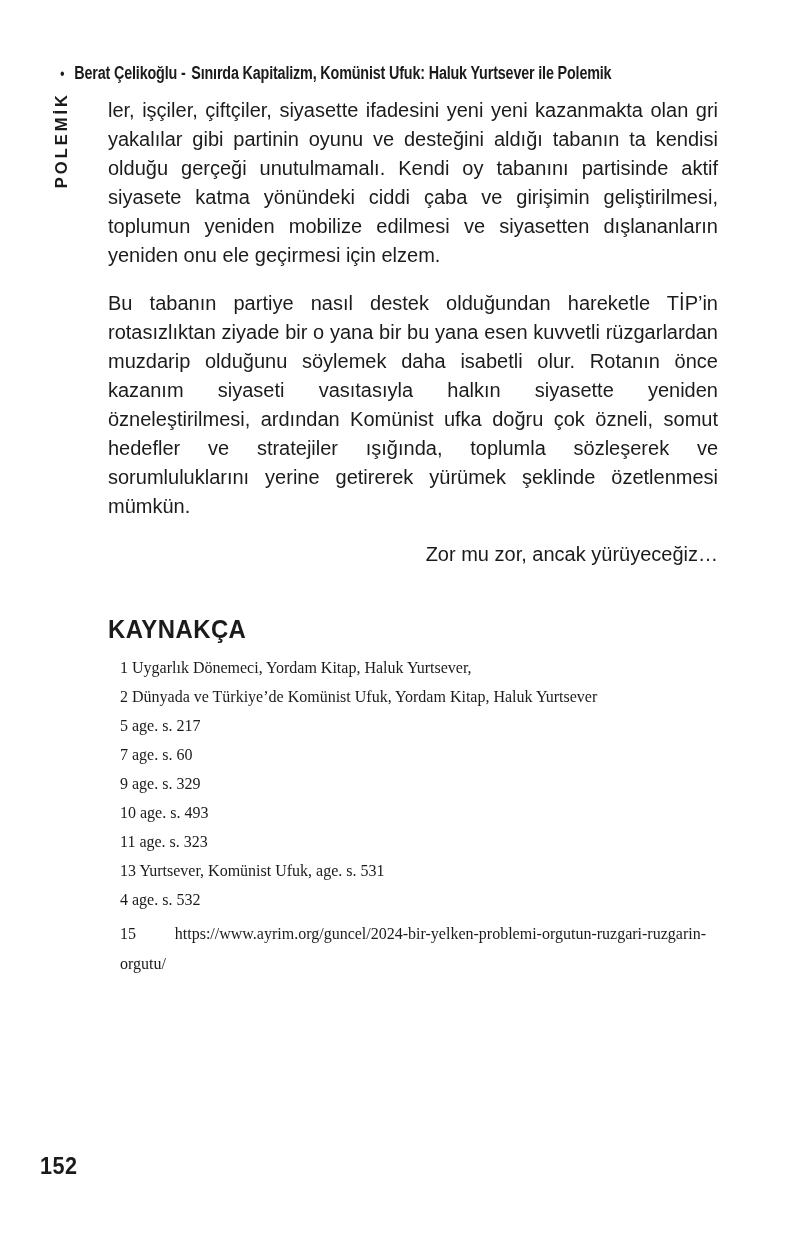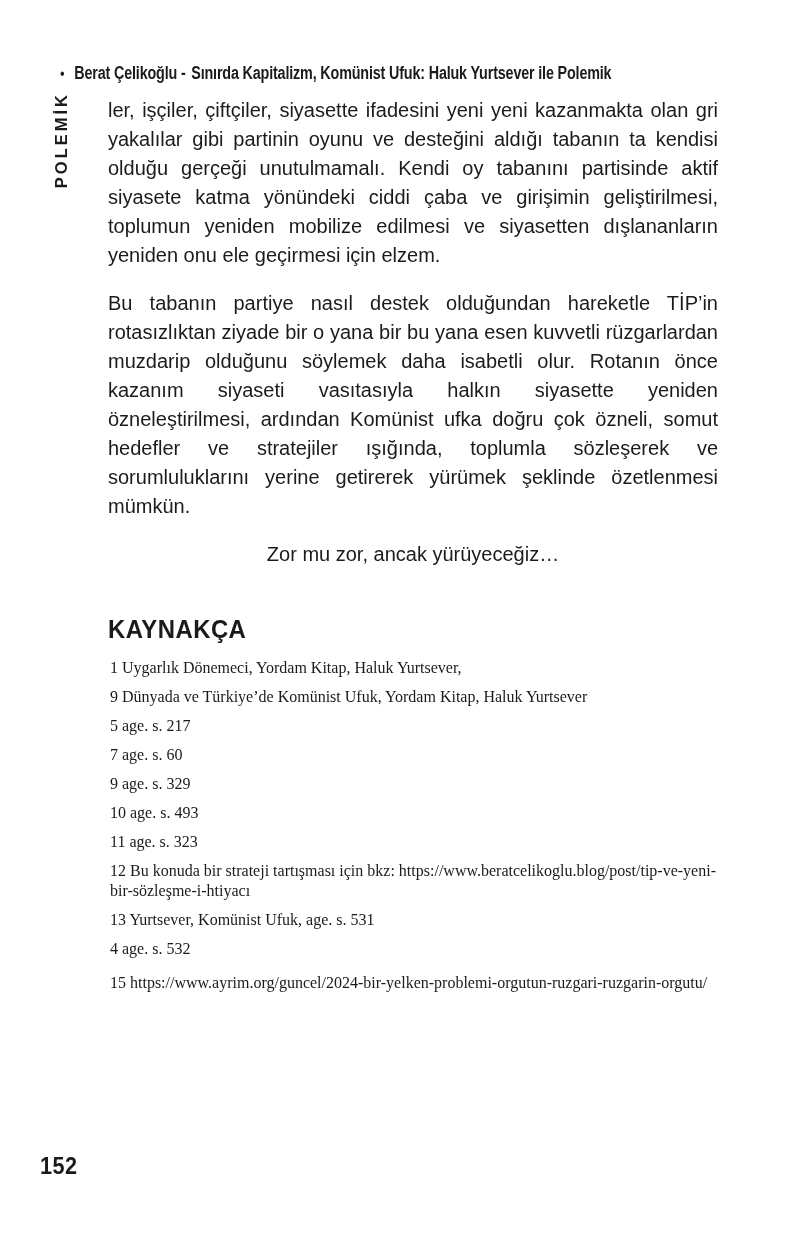--- a/index.html
+++ b/index.html
@@ -58,33 +58,33 @@
     width: 610px;
   }
   .content p.body-par {
     margin: 0 0 19px 0;
     font-family: Liberation Sans, sans-serif;
     font-size: 20px;
     line-height: 29px;
     text-align: justify;
     text-justify: inter-word;
   }
-  .content p.body-par:last-of-type { text-align: center; }
+  .content p.body-par:last-of-type { text-align: right; }
 
   
   .bib-heading {
     margin: 45px 0 13px 0;
     font-family: "Liberation Sans", sans-serif;
     font-weight: bold;
     font-size: 26px;
     letter-spacing: 0.5px;
     transform: scaleX(0.92);
     transform-origin: left center;
   }
-  .ref-list { margin: 2px; padding: 0; }
+  .ref-list { margin: 12px; padding: 0; }
   .ref-list p.ref {
     margin: 0 0 9px 0;
     font-family: "Liberation Serif", serif;
     font-size: 16px;
     line-height: 20px;
     text-align: justify;
     text-justify: inter-word;
     word-break: break-word;
   }
   .ref-list p.ref:last-child { line-height: 30px; }
@@ -120,27 +120,26 @@
     <div>
         <p class="body-par">ler, işçiler, çiftçiler, siyasette ifadesini yeni yeni kazanmakta olan gri yakalılar gibi partinin oyunu ve desteğini aldığı tabanın ta kendisi olduğu gerçeği unutulmamalı. Kendi oy tabanını partisinde aktif siyasete katma yönündeki ciddi çaba ve girişimin geliştirilmesi, toplumun yeniden mobilize edilmesi ve siyasetten dışlananların yeniden onu ele geçirmesi için elzem.</p>
         <p class="body-par">Bu tabanın partiye nasıl destek olduğundan hareketle TİP’in rotasızlıktan ziyade bir o yana bir bu yana esen kuvvetli rüzgarlardan muzdarip olduğunu söylemek daha isabetli olur. Rotanın önce kazanım siyaseti vasıtasıyla halkın siyasette yeniden özneleştirilmesi, ardından Komünist ufka doğru çok özneli, somut hedefler ve stratejiler ışığında, toplumla sözleşerek ve sorumluluklarını yerine getirerek yürümek şeklinde özetlenmesi mümkün.</p>
         <p class="body-par">Zor mu zor, ancak yürüyeceğiz…</p>
       </div>
 
     <h2 class="bib-heading">KAYNAKÇA</h2>
 
     <div class="ref-list">
         <p class="ref">1 Uygarlık Dönemeci, Yordam Kitap, Haluk Yurtsever,</p>
-        <p class="ref">9 Dünyada ve Türkiye’de Komünist Ufuk, Yordam Kitap, Haluk Yurtsever</p>
+        <p class="ref">2 Dünyada ve Türkiye’de Komünist Ufuk, Yordam Kitap, Haluk Yurtsever</p>
         <p class="ref">5 age. s. 217</p>
         <p class="ref">7 age. s. 60</p>
         <p class="ref">9 age. s. 329</p>
         <p class="ref">10 age. s. 493</p>
         <p class="ref">11 age. s. 323</p>
-        <p class="ref">12 Bu konuda bir strateji tartışması için bkz: https://www.beratcelikoglu.blog/post/tip-ve-yeni-bir-sözleşme-i-htiyacı</p>
         <p class="ref">13 Yurtsever, Komünist Ufuk, age. s. 531</p>
         <p class="ref">4 age. s. 532</p>
         <p class="ref">15 https://www.ayrim.org/guncel/2024-bir-yelken-problemi-orgutun-ruzgari-ruzga­rin-orgutu/</p>
       </div>
 
   </div>
 
   <div class="page-number">152</div>
 
 </div>

